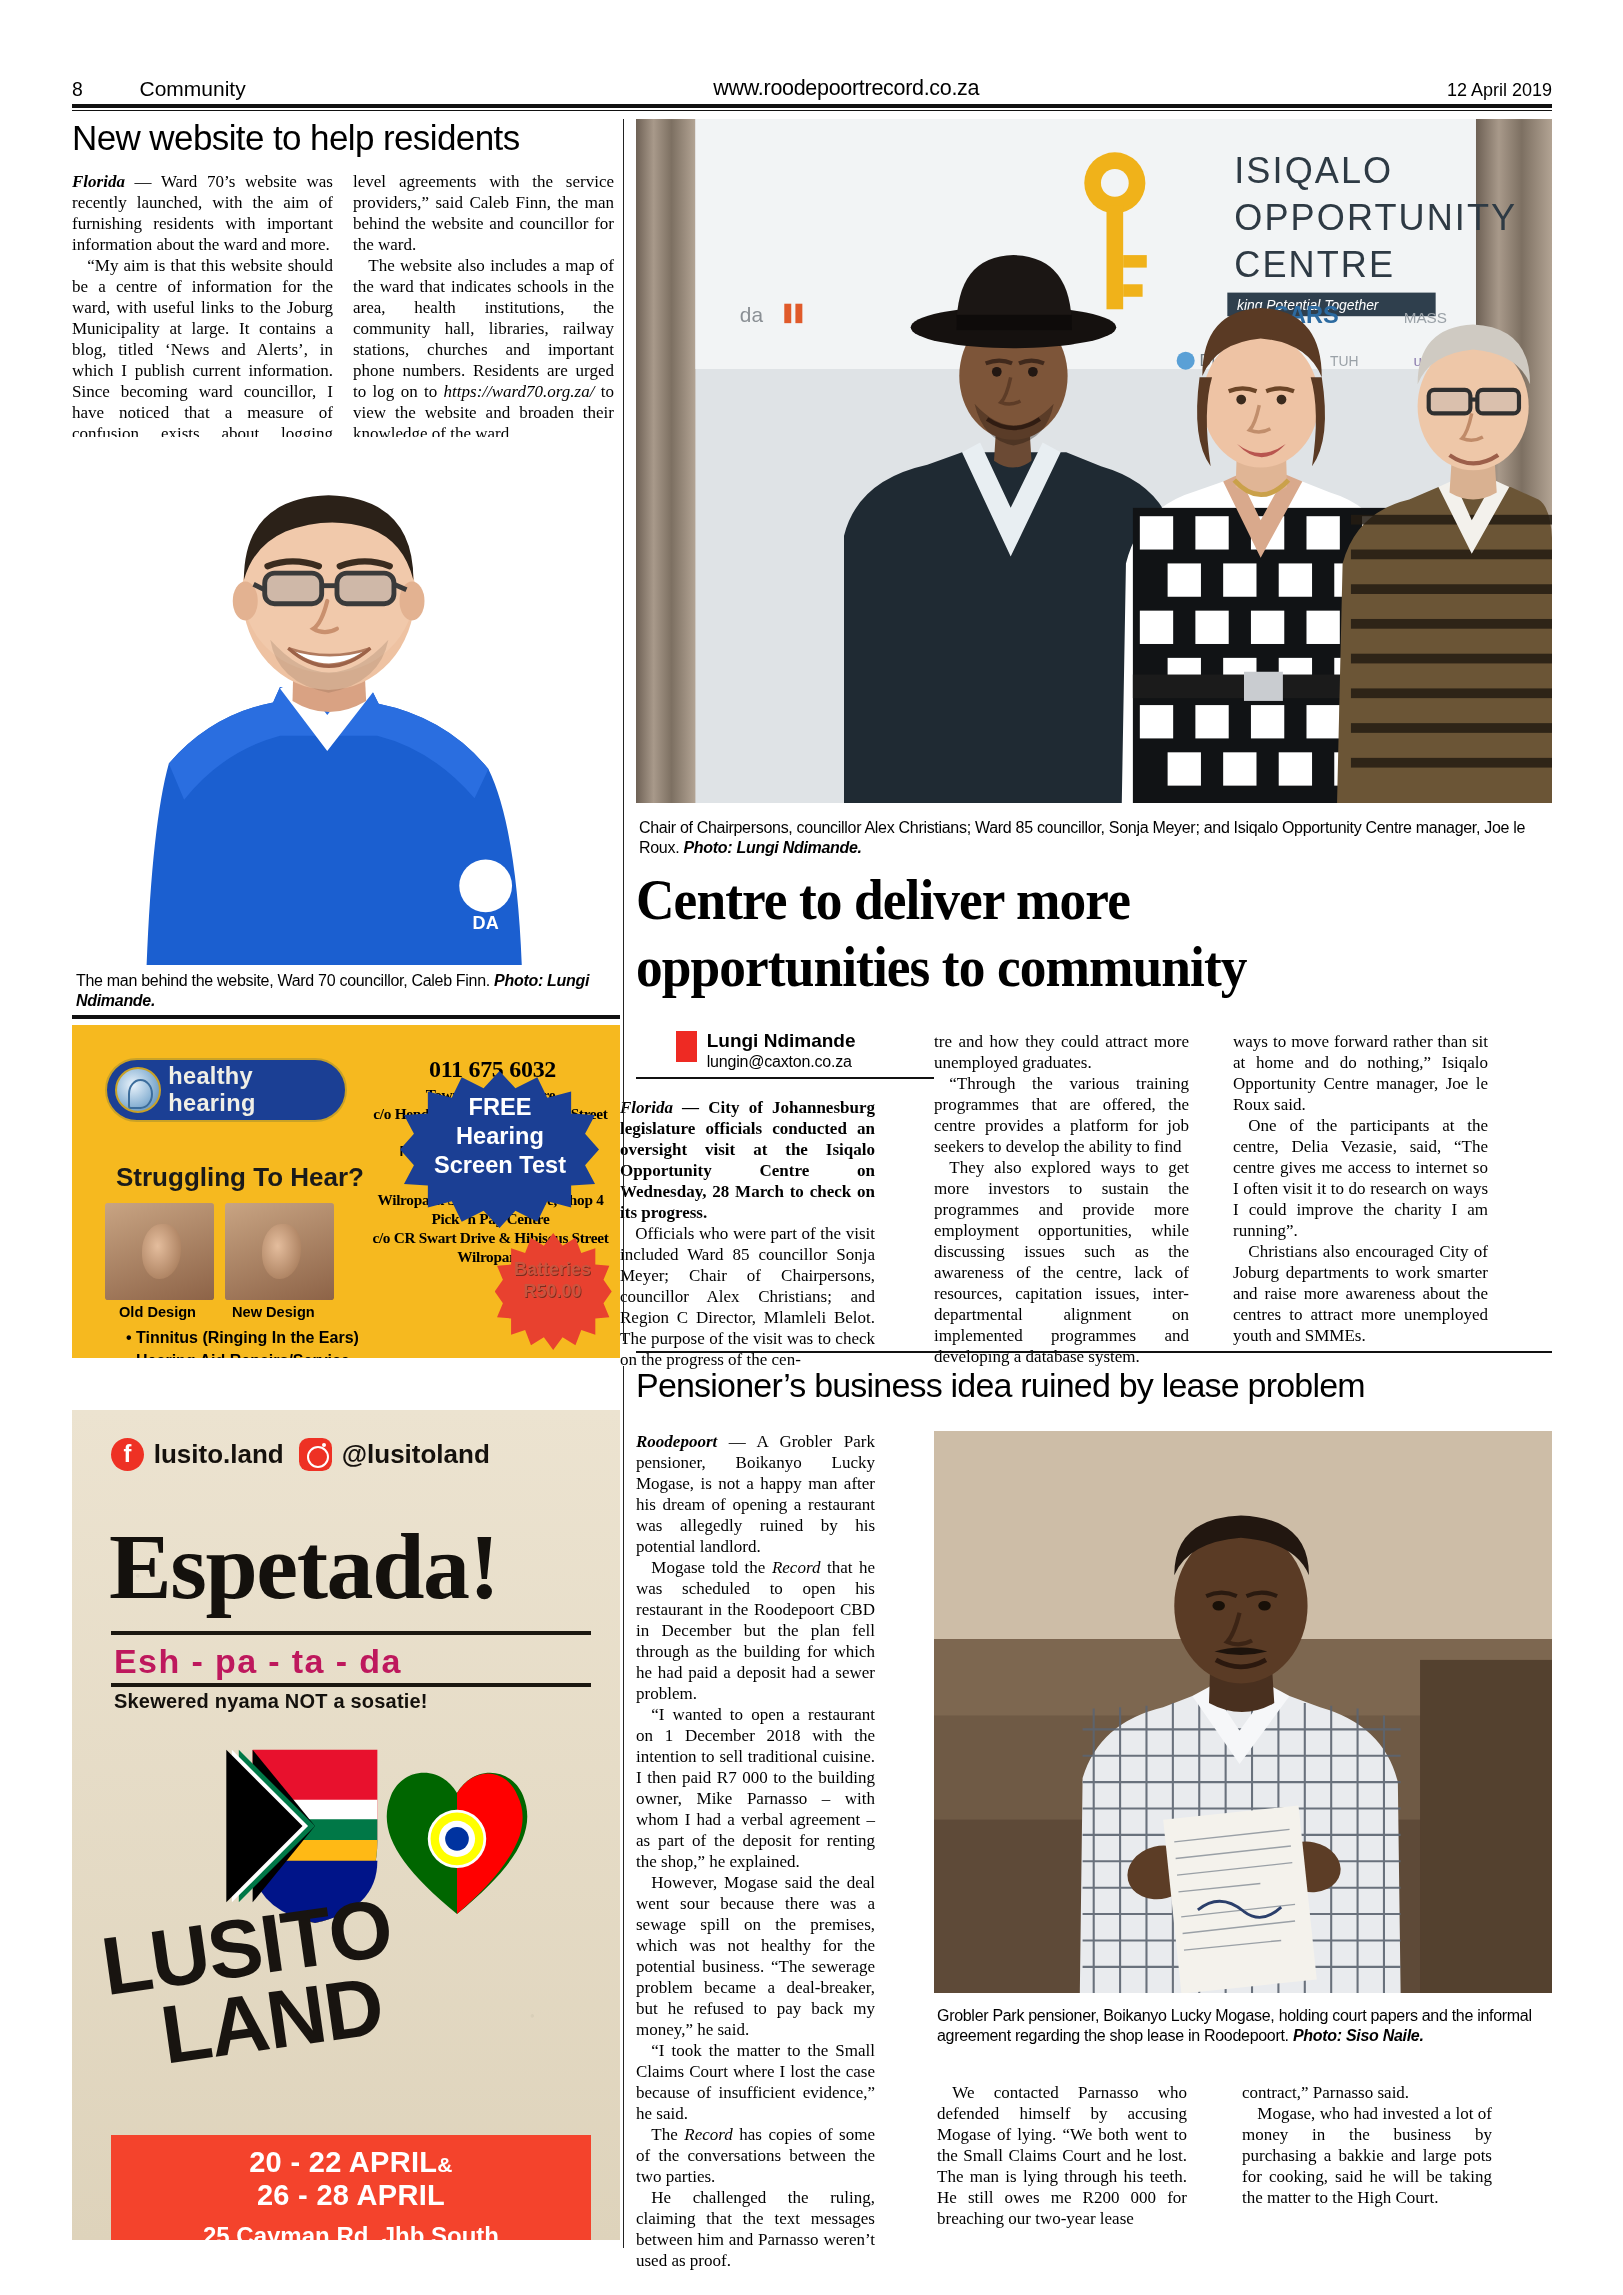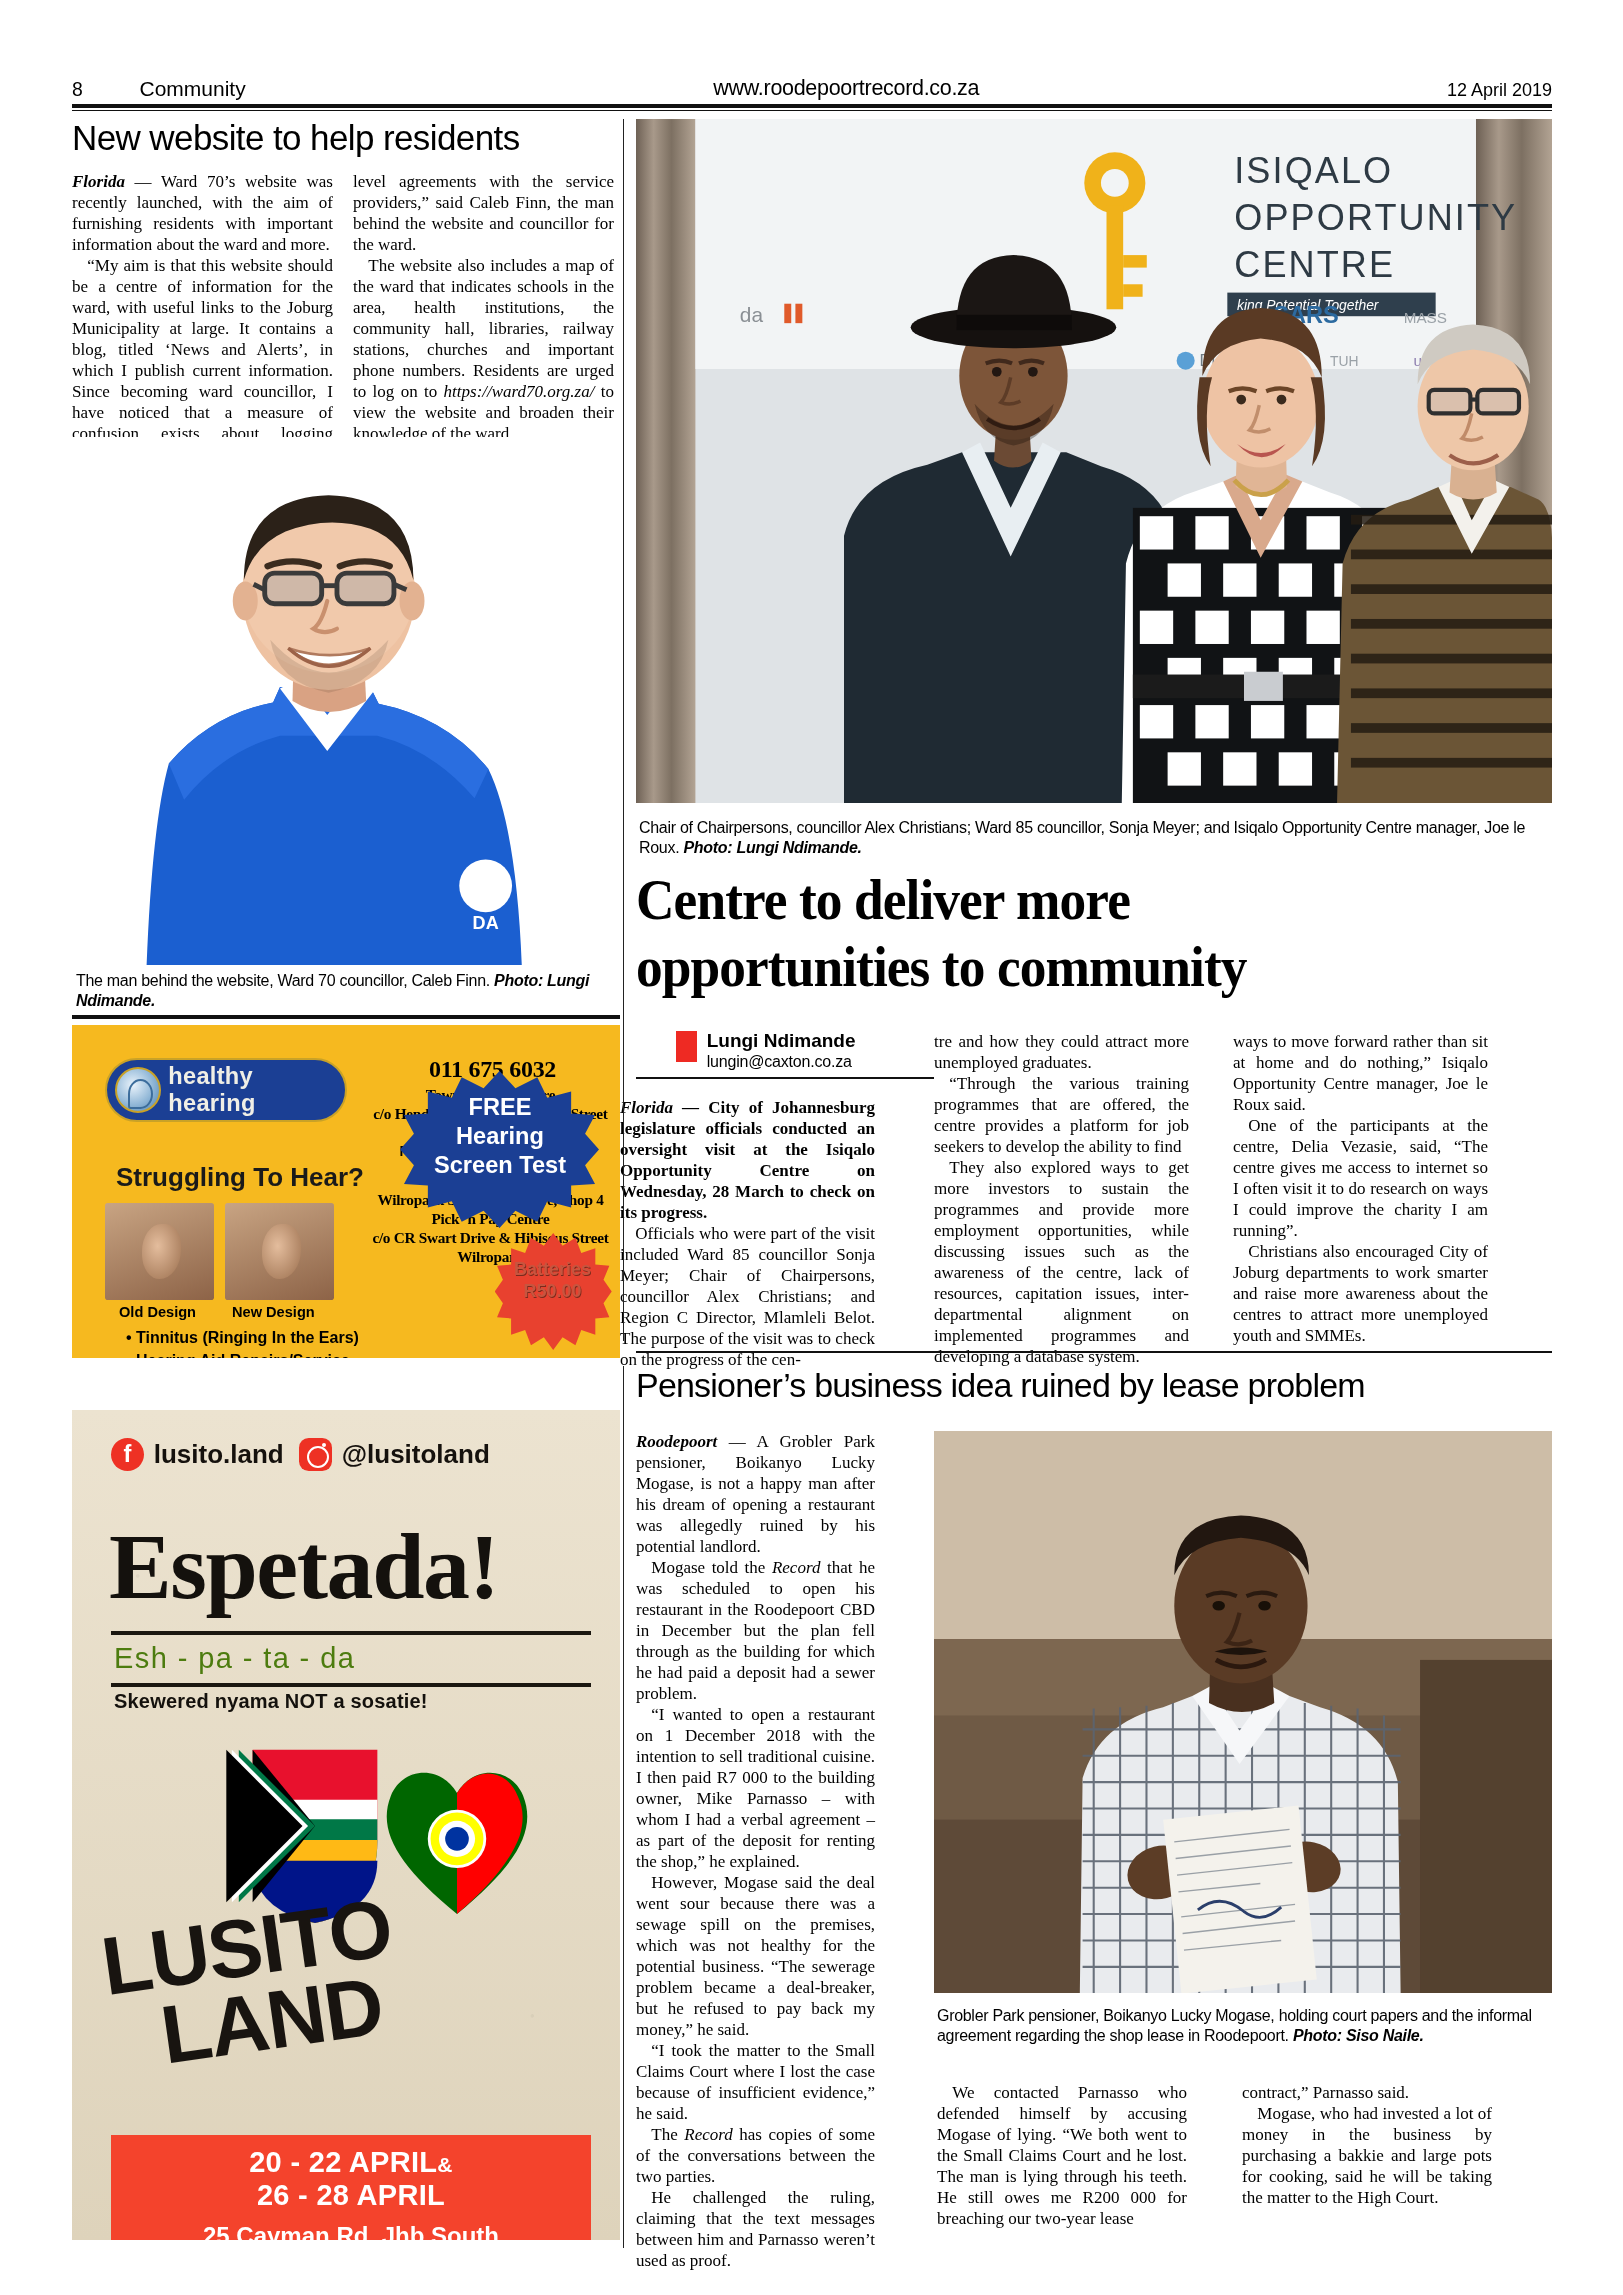--- a/index.html
+++ b/index.html
@@ -197,21 +197,21 @@
   .ll-handle { font-family:"Liberation Sans", sans-serif; font-weight:bold; font-size:26px; color:#15110d;}
 
   .ll-title {
     position:absolute; left:37px; top:104px; width:486px;
     font-family:"Liberation Serif", serif; font-weight:bold;
     font-size: 94px; line-height: 104px; color:#14110d; letter-spacing:-1.4px;
   }
   .ll-hr { position:absolute; left:39px; width:480px; height:3.5px; background:#1b1710; }
   .ll-phon {
     position:absolute; left:42px; top:232px;
-    font-family:"Liberation Sans", sans-serif; font-weight:normal; font-size:29px; letter-spacing:1.4px; color:#4d7c0f;
+    font-family:"Liberation Sans", sans-serif; font-weight:bold; font-size:34px; letter-spacing:1.4px; color:#be185d;
   }
   .ll-sub {
     position:absolute; left:42px; top:280px;
     font-family:"Liberation Sans", sans-serif; font-weight:bold; font-size:20px; letter-spacing:0.2px; color:#14110d;
   }
   .ll-flag {
     position:absolute; left:139px; top:326px; width:208px; height:194px;
   }
   .ll-heart {
     position:absolute; left:298px; top:337px; width: 174px; height: 174px;

